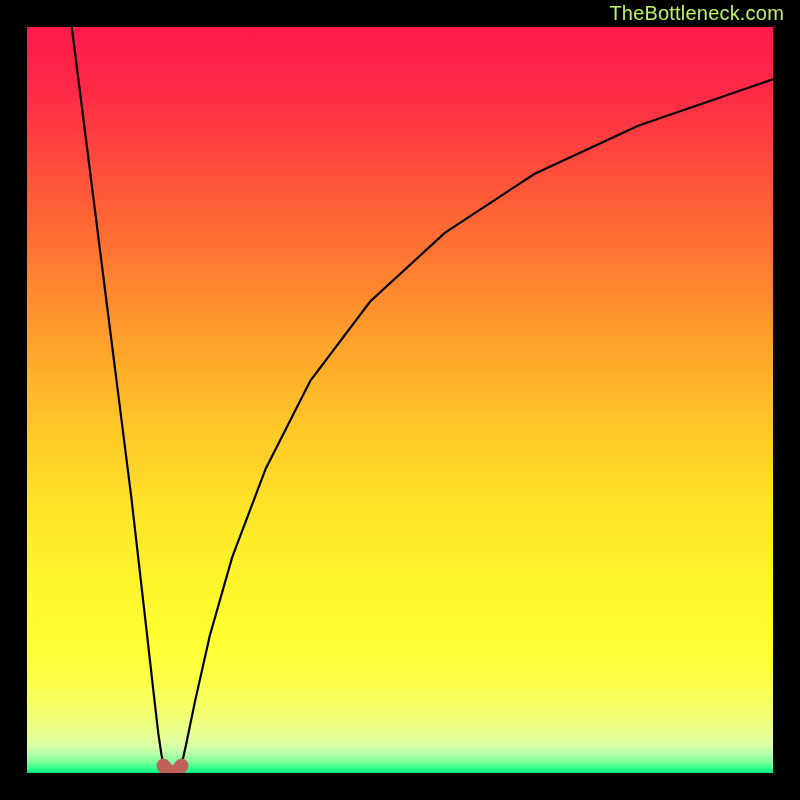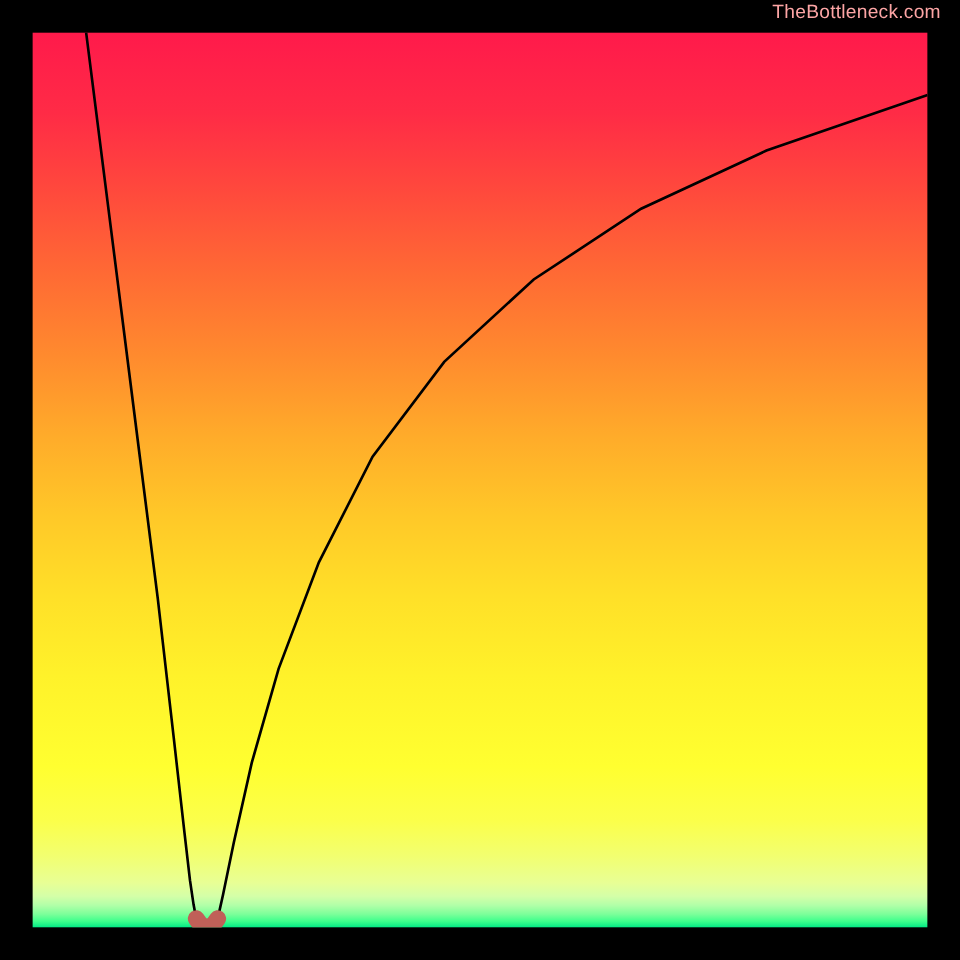--- a/index.html
+++ b/index.html
@@ -14,23 +14,23 @@
     position: relative;
     width: 800px;
     height: 800px;
     background: #000;
   }
   .watermark {
     position: absolute;
     top: 2px;
     right: 16px;
     font-family: Arial, Helvetica, sans-serif;
-    font-size: 16px;
+    font-size: 20px;
     font-weight: 500;
-    color: #fca5a5;
+    color: #bef264;
     letter-spacing: 0.2px;
     z-index: 10;
   }
   svg.plot {
     position: absolute;
     left: 27px;
     top: 27px;
   }
 </style>
 </head>

